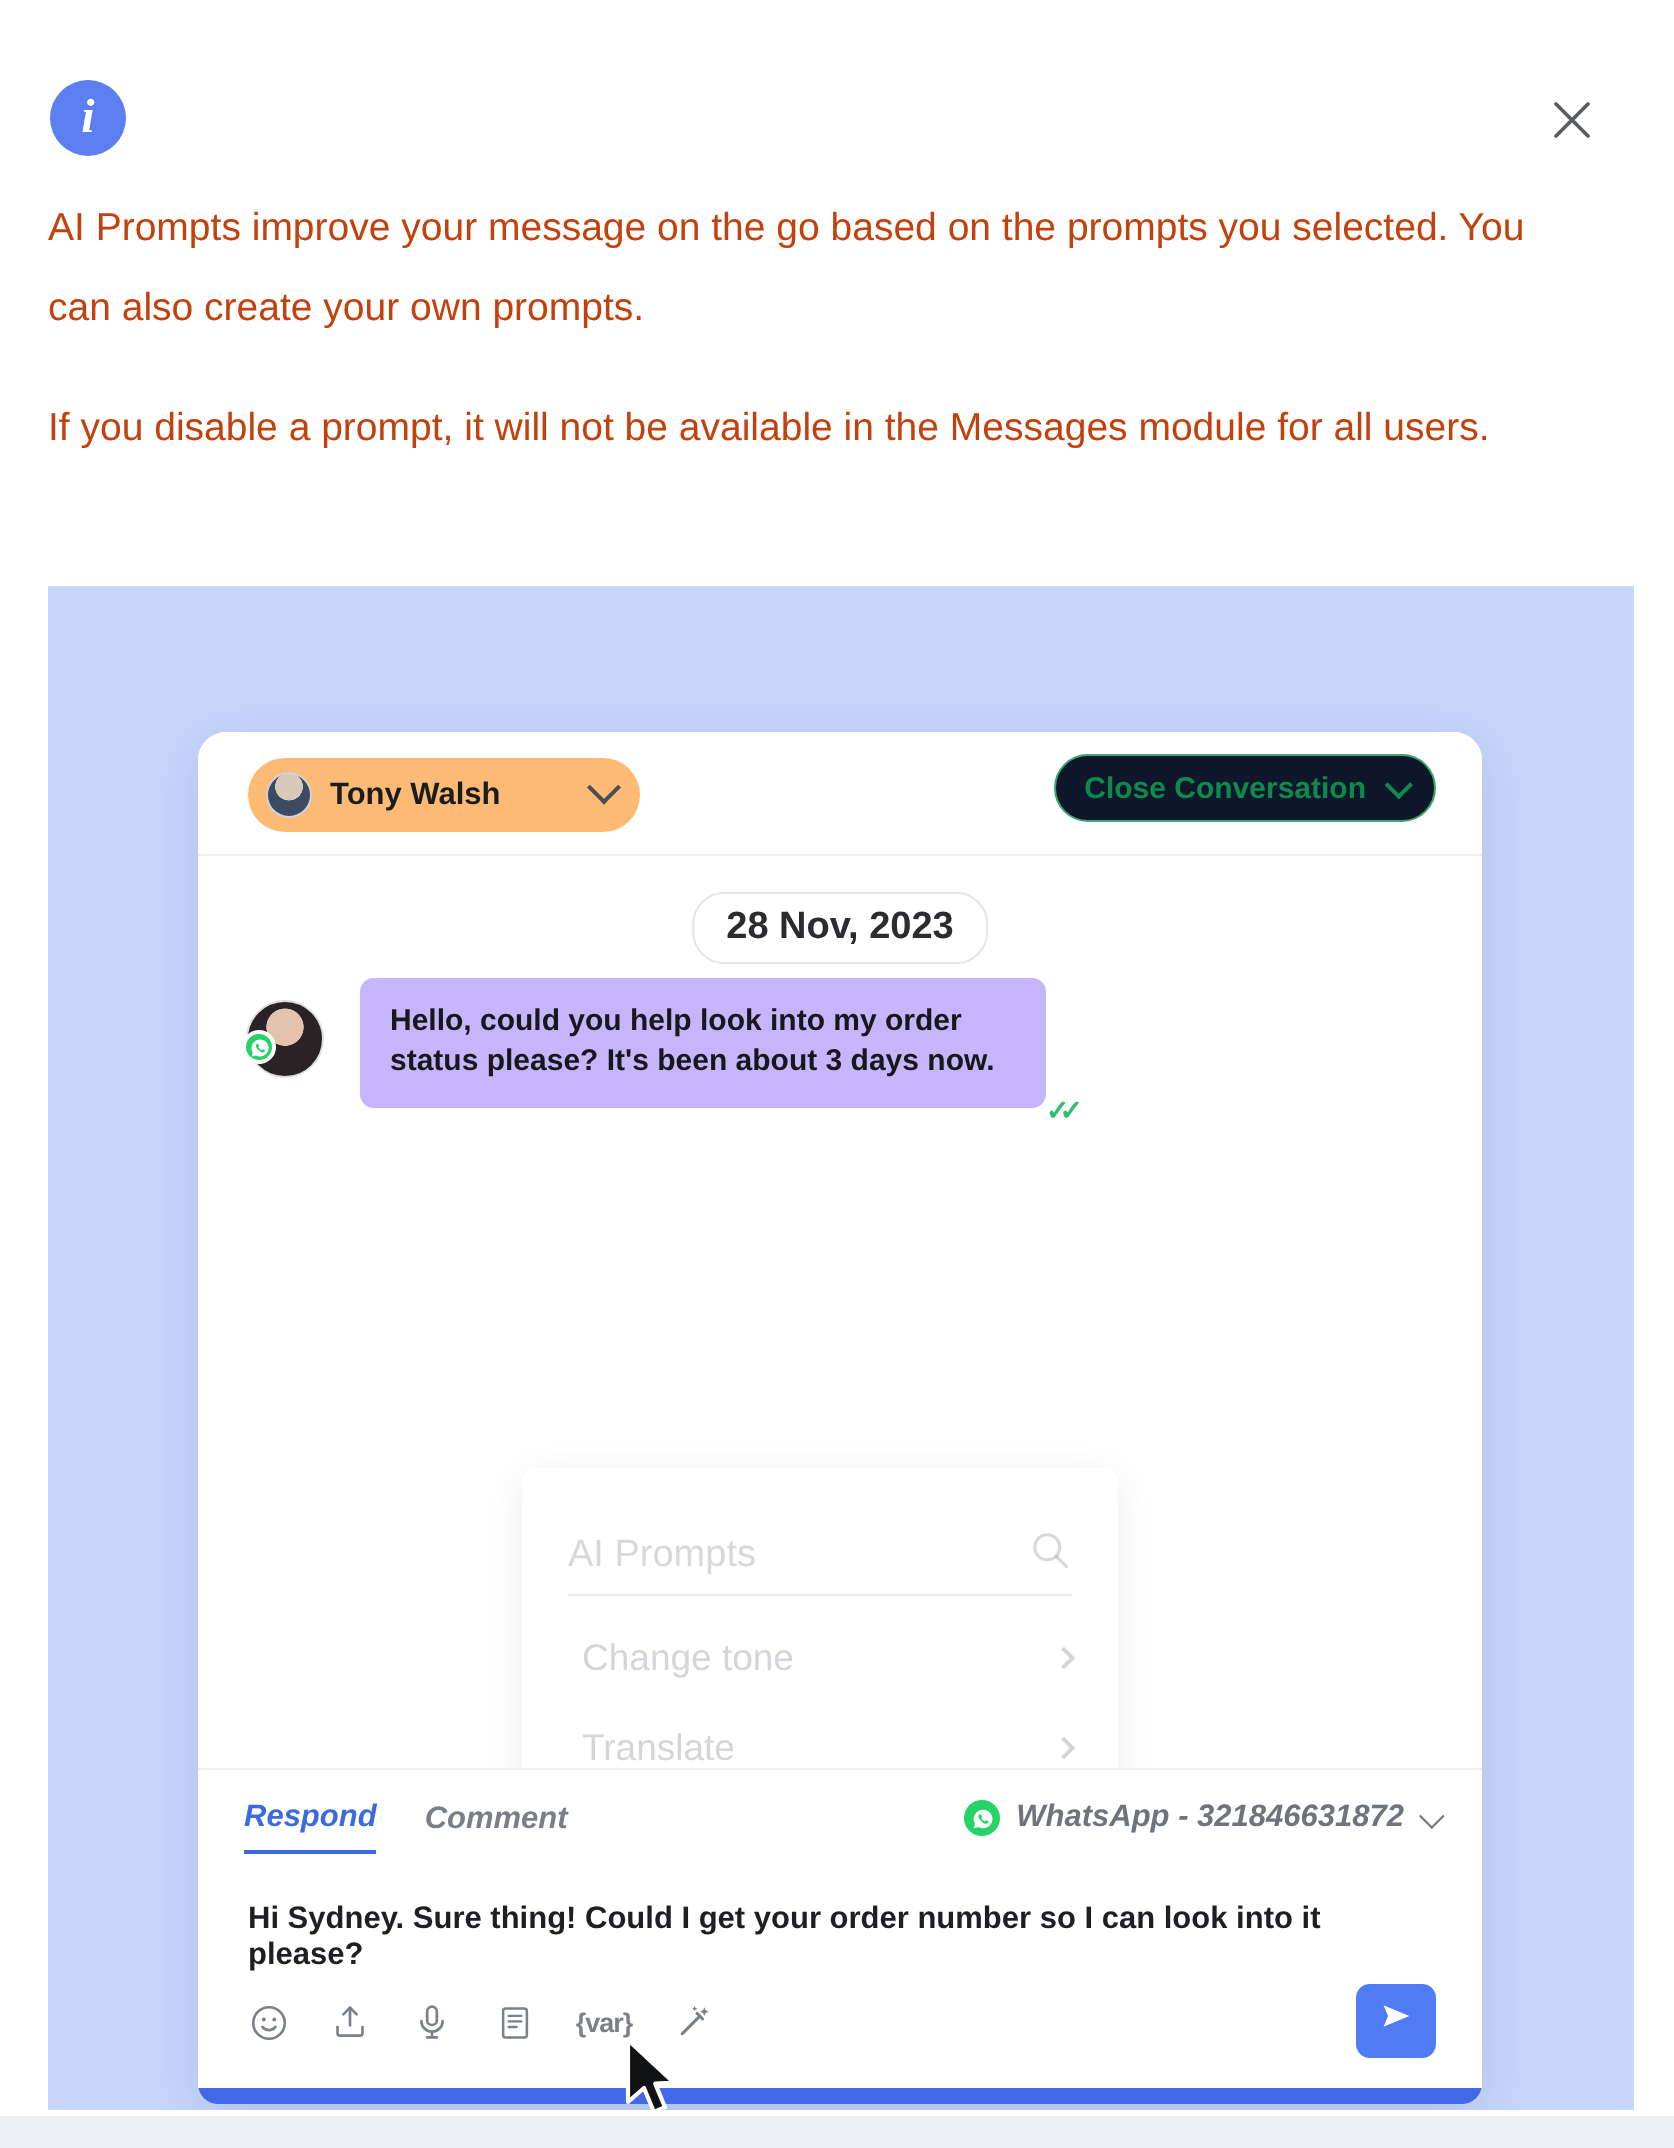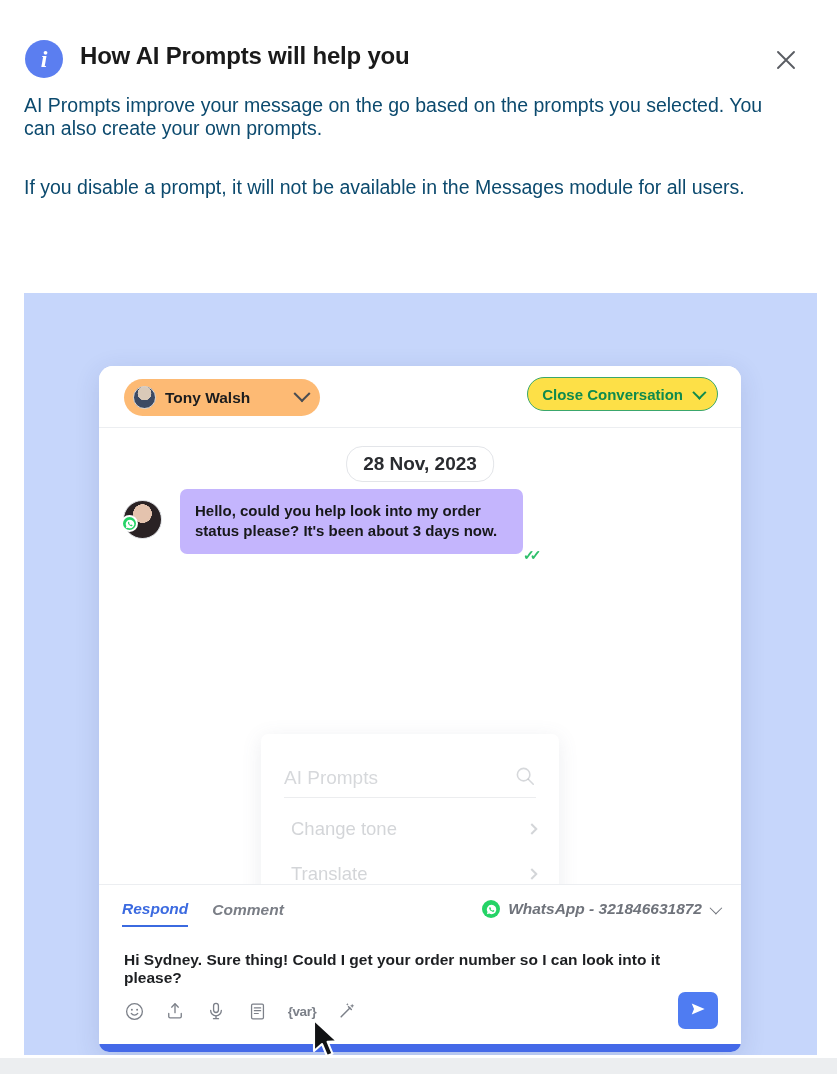--- a/index.html
+++ b/index.html
@@ -32,24 +32,24 @@
   .close-btn {
     position: absolute; right: 36px; top: 45px;
     width: 30px; height: 30px; cursor: pointer;
     display: flex; align-items: center; justify-content: center;
   }
   .close-btn svg { display: block; }
 
   
   .modal-body { position: absolute; left: 24px; top: 94px; width: 790px; }
   .modal-para {
-    font-size: 19.5px; line-height: 23px; color: #0c4a6e;
+    font-size: 19.5px; line-height: 40px; color: #c2410c;
     max-width: 775px;
   }
-  .modal-para.second { margin-top: 36px; }
+  .modal-para.second { margin-top: 20px; }
 
   
   .illus-panel {
     position: absolute; left: 24px; top: 293px;
     width: 793px; height: 762px;
     background: #c6d6fb;
     overflow: hidden;
   }
 
   
@@ -89,21 +89,21 @@
     border-right: 2px solid #4a4d52; border-bottom: 2px solid #4a4d52;
     transform: rotate(45deg) translate(-3px,-3px);
     flex: none;
   }
   .close-conv-btn {
     position: absolute; right: 23px; top: 11px;
     height: 34px; padding: 0 14px;
     border: 1.3px solid #3aa76d; border-radius: 18px;
     display: flex; align-items: center; gap: 10px;
     color: #0f8a4d; font-size: 15px; font-weight: bold;
-    background: #fde047; cursor: pointer;
+    background: #0f172a; cursor: pointer;
   }
   .chev-green {
     width: 10px; height: 10px;
     border-right: 2px solid #0f8a4d; border-bottom: 2px solid #0f8a4d;
     transform: rotate(45deg) translateY(-2px);
   }
 
   
   .date-pill {
     position: absolute; left: 50%; transform: translateX(-50%); top: 80px;
@@ -212,21 +212,20 @@
     background: #eceef0;
   }
 </style>
 </head>
 <body>
 
 <div id="root">
 
   <div class="modal-header">
     <div class="info-badge">i</div>
-    <div class="modal-title">How AI Prompts will help you</div>
     <div class="close-btn">
       <svg width="22" height="22" viewBox="0 0 22 22" aria-hidden="true">
         <path d="M3 3 L19 19 M19 3 L3 19" stroke="#5a5d63" stroke-width="1.9" stroke-linecap="round"></path>
       </svg>
     </div>
   </div>
 
   <div class="modal-body">
     <p class="modal-para">AI Prompts improve your message on the go based on the prompts you selected. You can also create your own prompts.</p>
     <p class="modal-para second">If you disable a prompt, it will not be available in the Messages module for all users.</p>

